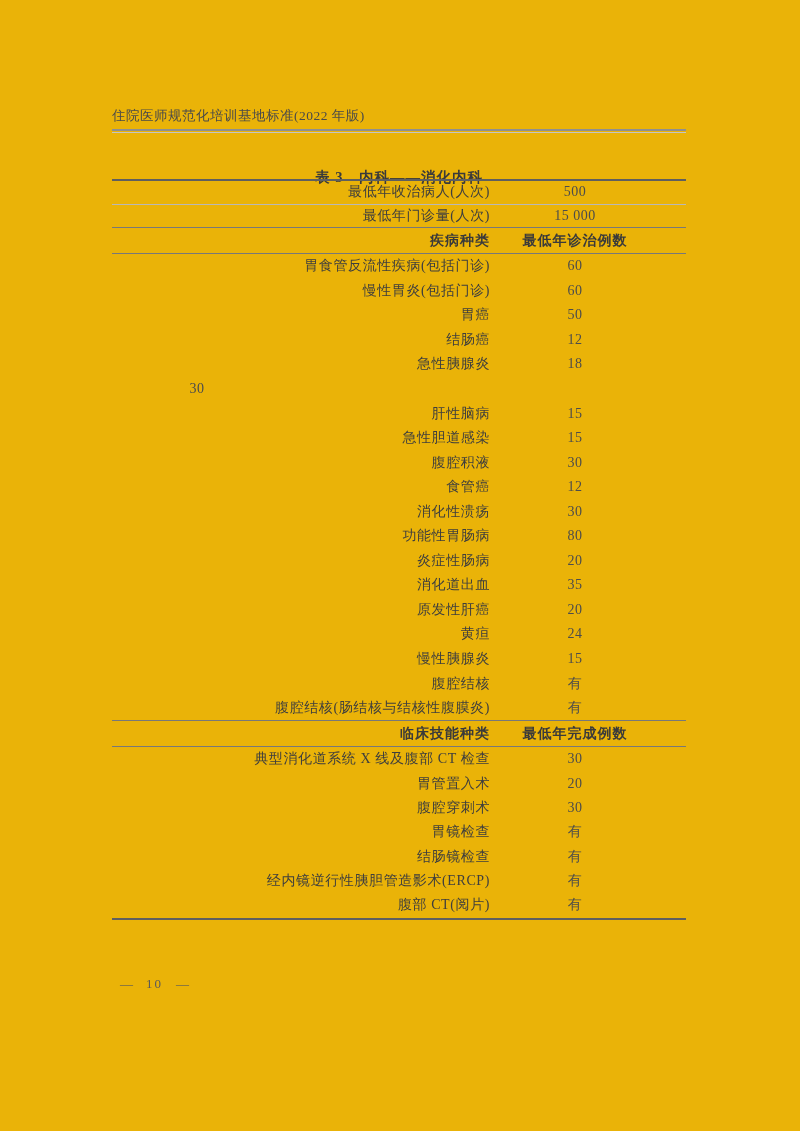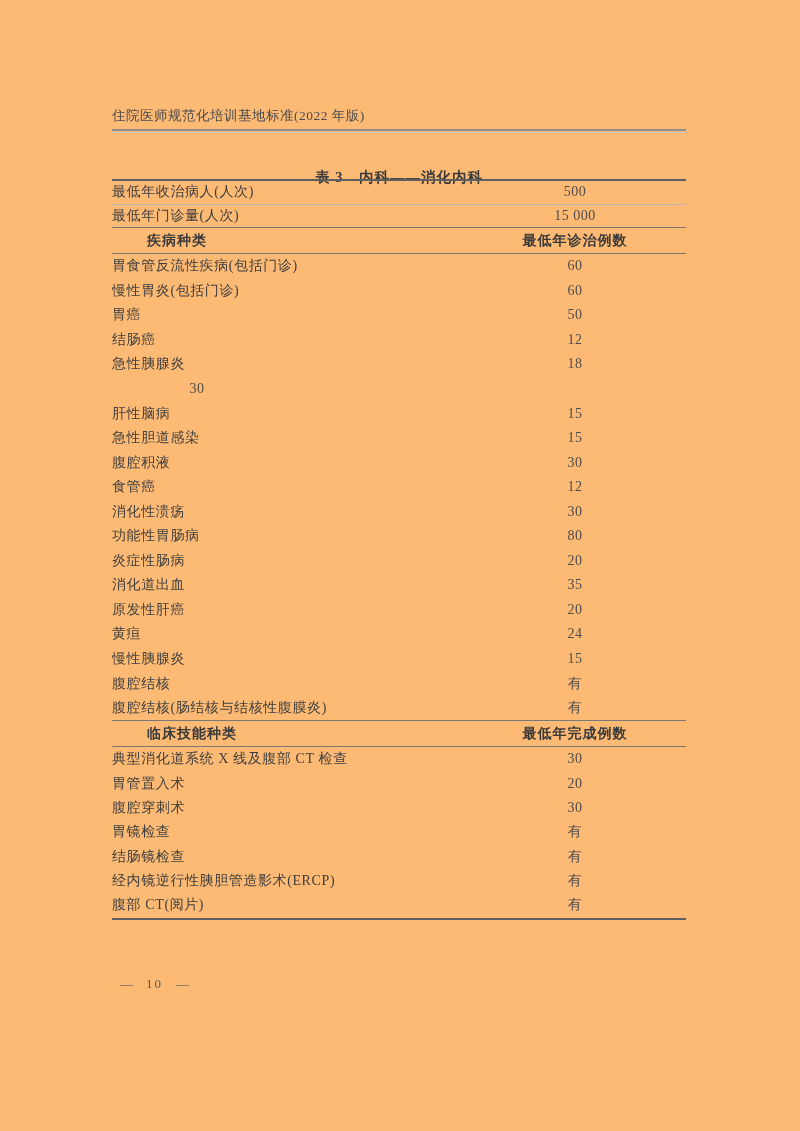--- a/index.html
+++ b/index.html
@@ -4,21 +4,21 @@
 <style>
   html, body {
     margin: 0;
     padding: 0;
     background: #ffffff;
   }
   .page {
     position: relative;
     width: 800px;
     height: 1131px;
-    background: #fdba74;
+    background: #eab308;
     font-family: "Liberation Serif", "DejaVu Serif", serif;
     color: #3e3e3e;
     overflow: hidden;
   }
   
   .doc-header {
     position: absolute;
     top: 107px;
     left: 112px;
     width: 574px;
@@ -68,20 +68,21 @@
   .trow.skill-row   { height: 24.35px; }
   .trow.section-head-row {
     height: 24.8px;
     font-weight: bold;
     color: #3a3a3a;
   }
   .cell-label {
     flex: 1;
     white-space: nowrap;
     letter-spacing: 0.6px;
+    text-align: right;
   }
   .section-head-row .cell-label { padding-left: 35px; letter-spacing: 1px; }
   .cell-value {
     width: 170px;
     margin-right: 26px;
     text-align: center;
     color: #4c4c4c;
     letter-spacing: 0.5px;
   }
   .section-head-row .cell-value { color: #3a3a3a; letter-spacing: 1px; }

